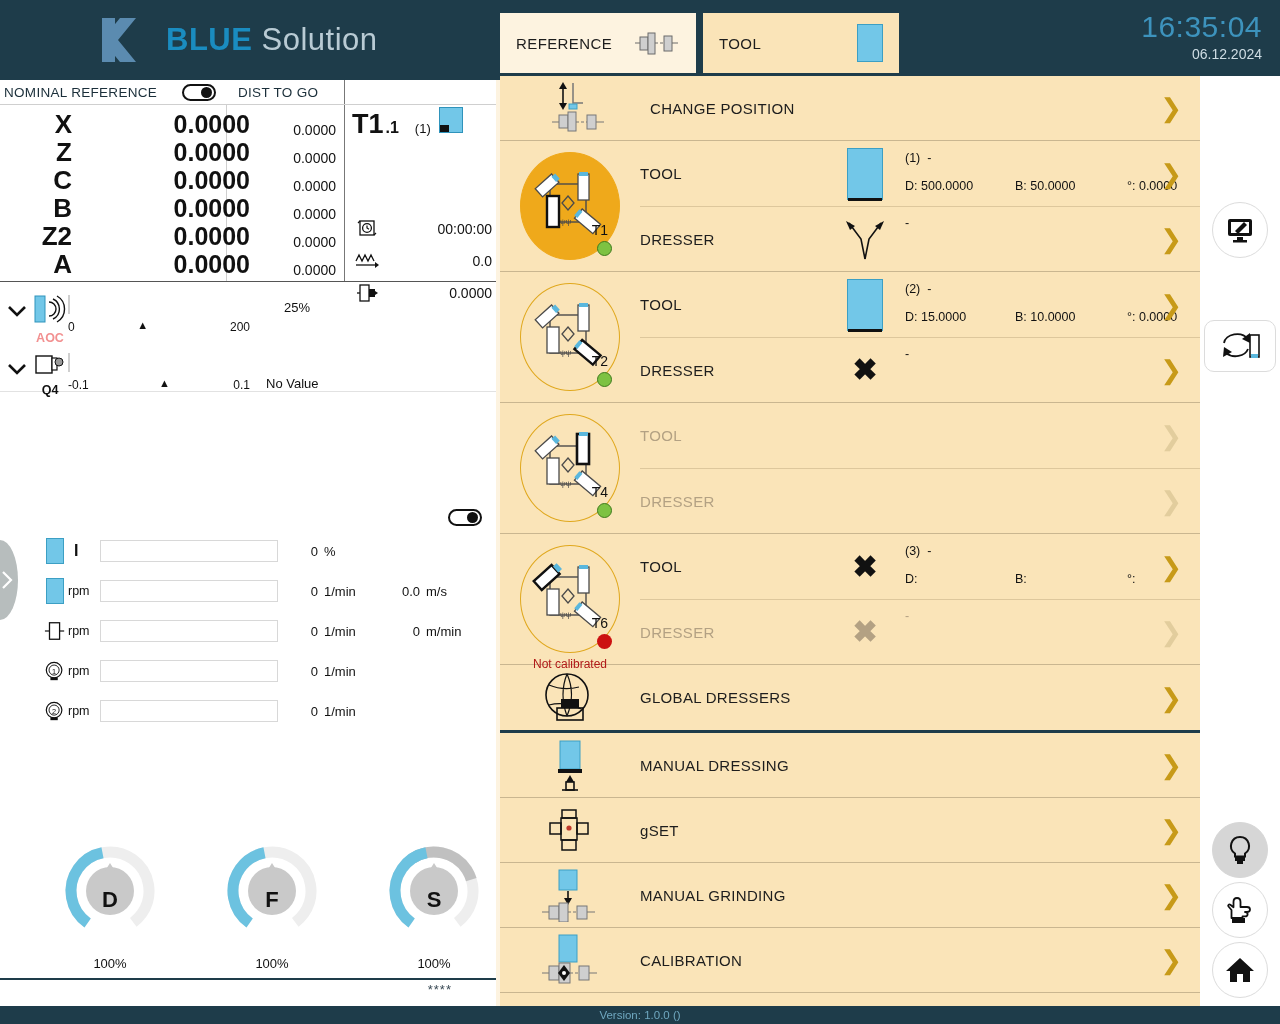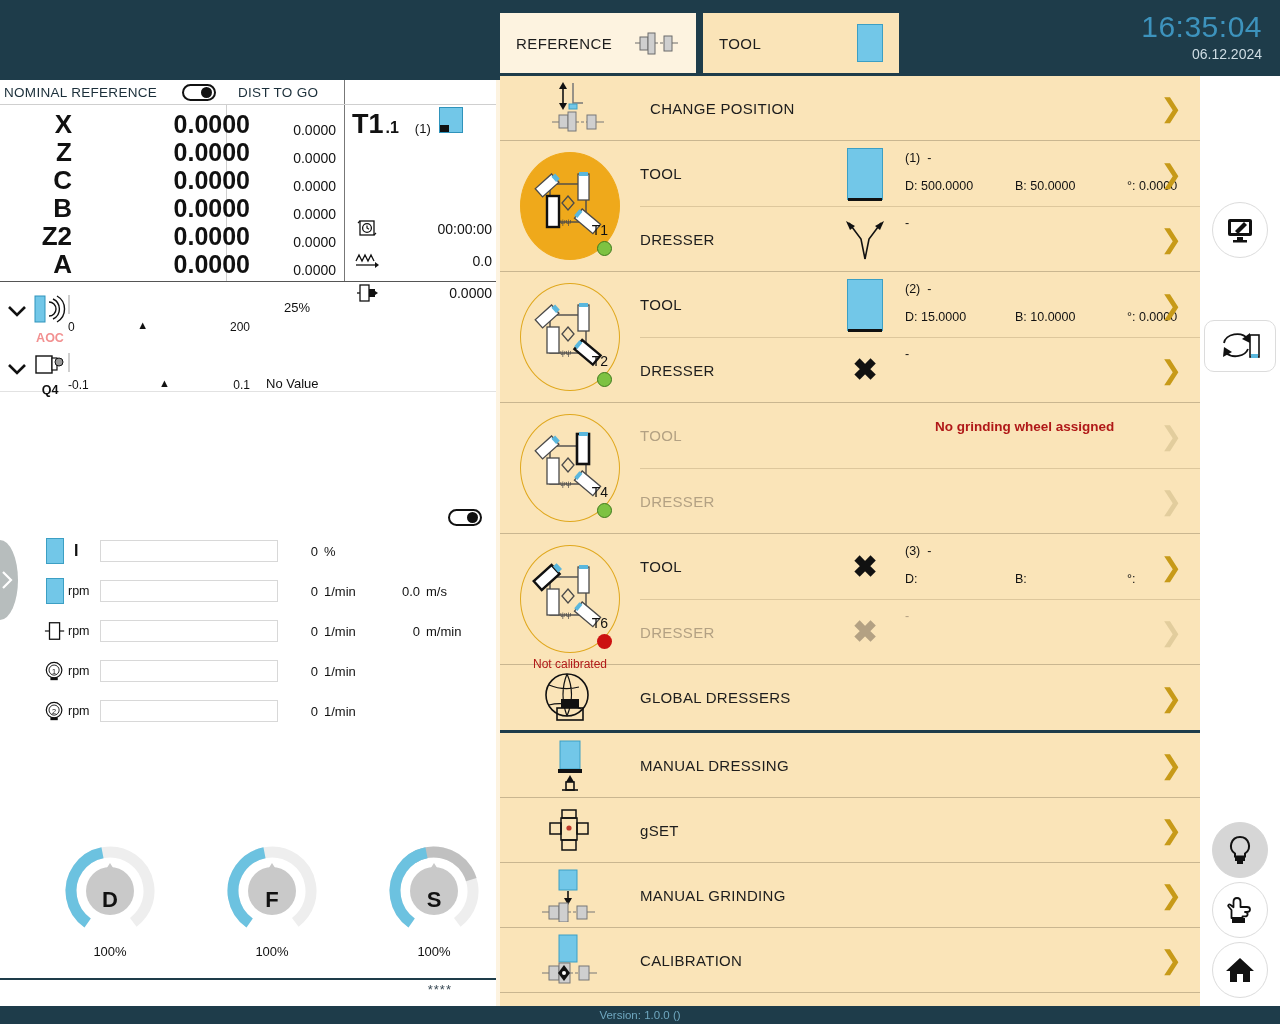--- a/index.html
+++ b/index.html
@@ -113,21 +113,21 @@
   .sp-u1 { width: 52px; font-size: 13px; color: #111; }
   .sp-v2 { width: 50px; text-align: right; font-size: 13px; color: #111; padding-right: 6px;}
   .sp-u2 { width: 60px; font-size: 13px; color: #111; }
 
   .gauges { position: absolute; left: 0; top: 765px; width: 500px; display: flex; justify-content: flex-start; gap: 62px; padding-left: 60px;}
   .gauge { width: 100px; text-align: center; position: relative; }
   .gauge-label {
     position: absolute; left: 50%; top: 42px; transform: translateX(-50%);
     font-size: 22px; font-weight: bold; color: #111;
   }
-  .gauge-pct { font-size: 13px; color: #111; margin-top: 3px; }
+  .gauge-pct { font-size: 13px; color: #111; margin-top: 15px; }
 
   .msg-area { position: absolute; left: 0; top: 898px; width: 500px; }
   .msg-sep-top { height: 2px; background: #1e3c4a; }
   .msg-line { height: 26px; position: relative; }
   .msg-stars { position: absolute; right: 48px; top: 2px; font-size: 13px; color: #3a4a55; letter-spacing: 1px; }
 
   .left-handle {
     position: absolute; left: -18px; top: 460px; width: 36px; height: 80px;
     background: #b7bdbd; border-radius: 50%;
     display: flex; align-items: center; justify-content: flex-end; padding-right: 4px;
@@ -201,20 +201,30 @@
     display: flex; align-items: center; justify-content: center;
   }
   .edge-left-strip { position:absolute; left:496px; top:80px; width:4px; height:926px; background:#fdf3e0;}
 </style>
 </head>
 <body>
 
 <div id="app">
 
   <div class="topbar">
+    <div class="brand">
+      <svg class="brand-logo" viewBox="0 0 56 48">
+        <rect x="2" y="2" width="13" height="44" fill="#5b8bb0"></rect>
+        <polygon points="20,2 36,2 18,24 36,46 20,46 2,24" fill="#5b8bb0"></polygon>
+      </svg>
+      <div class="brand-text">
+        <span class="brand-blue">BLUE</span>
+        <span class="brand-sol">Solution</span>
+      </div>
+    </div>
 
     <div class="tabs">
       <div class="tab tab-workpiece">
         <span class="tab-label">REFERENCE</span>
         <svg width="46" height="24" viewBox="0 0 46 24">
           <rect x="6" y="6" width="8" height="13" fill="#cfcfcf" stroke="#6b6b6b"></rect>
           <rect x="14" y="2" width="7" height="21" fill="#cfcfcf" stroke="#6b6b6b"></rect>
           <rect x="30" y="5" width="8" height="15" fill="#cfcfcf" stroke="#6b6b6b"></rect>
           <line x1="21" y1="12" x2="30" y2="12" stroke="#6b6b6b" stroke-dasharray="3,2"></line>
           <line x1="38" y1="12" x2="44" y2="12" stroke="#6b6b6b"></line>
@@ -668,23 +678,20 @@
             </g>
           <text x="40" y="72" font-size="8" fill="#4a4a4a" font-family="Liberation Sans">ψψ</text>
         </svg>
         <span class="tg-tnum">T4</span>
         <span class="tg-dot green" style="background:#7dc242;border:1px solid #3f7a1d;"></span>
       </div>
       <div class="tg-rows">
         <div class="tg-row">
           <span class="tg-row-label dim">TOOL</span>
           <span class="tg-media"></span>
-          <span class="tg-info">
-            <span class="tg-info-top tg-warn" style="top:6px;left:30px;">No grinding wheel assigned</span>
-          </span>
           <span class="chev-right dim">❯</span>
         </div>
         <div class="tg-row">
           <span class="tg-row-label dim">DRESSER</span>
           <span class="tg-media"></span>
           <span class="tg-info"></span>
           <span class="chev-right dim">❯</span>
         </div>
       </div>
     </div>

